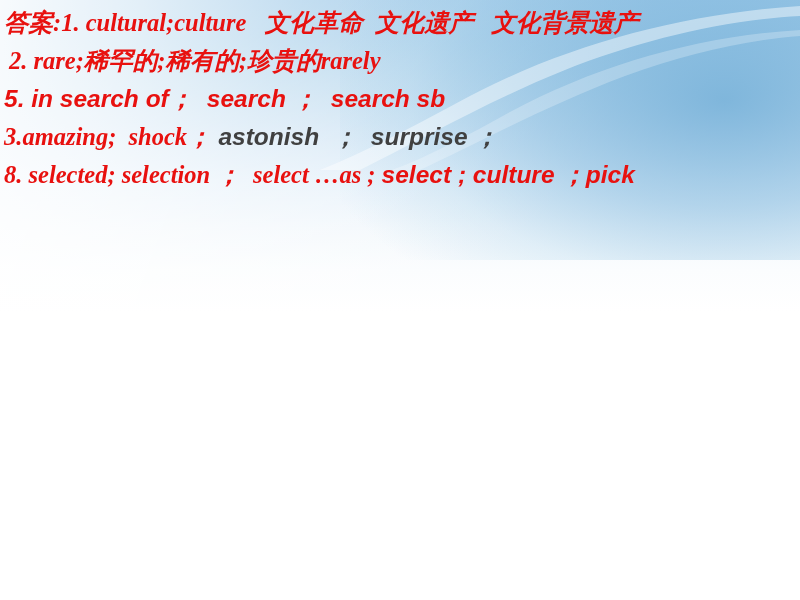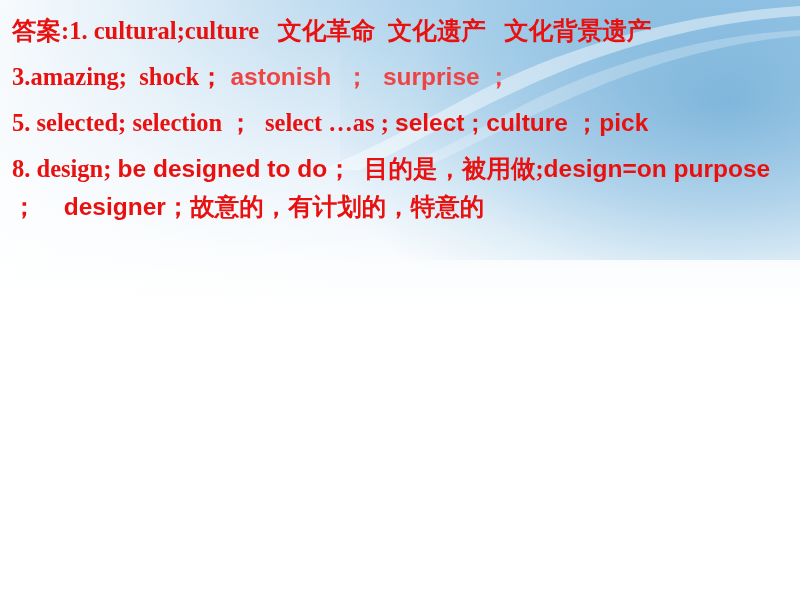--- a/index.html
+++ b/index.html
@@ -82,35 +82,36 @@
   }
 
   .ans-line {
     color: #e8110f;
     font-family: "Liberation Serif", "DejaVu Serif", serif;
     font-weight: bold;
     font-size: 24.5px;
     line-height: 38px;
     white-space: normal;
     letter-spacing: 0px;
-    margin: 8px;
+    margin: 0;
     padding: 0 2px;
+    font-style: italic;
   }
 
   .seg { white-space: pre-wrap; }
 
   .serif {
     font-family: "Liberation Serif", "DejaVu Serif", serif;
     font-weight: bold;
   }
   .sans {
     font-family: "Liberation Sans", "DejaVu Sans", sans-serif;
     font-weight: bold;
   }
-  .black { color: #ef4444; }
+  .black { color: #404040; }
   .red   { color: #e8110f; }
 
   .indent-1 { padding-left: 7px; }
   .indent-2 { padding-left: 9px; }
 </style>
 </head>
 <body>
 
 <div id="slide">
 
@@ -122,30 +123,33 @@
     <path d="M 520 6 C 400 14, 280 46, 175 104 C 130 128, 85 152, 40 170 L 80 170 C 140 140, 210 100, 285 70 C 360 40, 445 20, 520 16 Z" fill="rgba(255,255,255,0.45)"></path>
     <path d="M 520 30 C 420 36, 320 64, 230 112 C 190 134, 150 156, 112 170 L 140 170 C 200 142, 270 104, 345 76 C 405 54, 465 40, 520 36 Z" fill="rgba(255,255,255,0.25)"></path>
   </svg>
 
   <div id="answers">
 
     <div class="ans-line">
       <span class="seg serif red">答案:1. cultural;culture   文化革命  文化遗产   文化背景遗产</span>
     </div>
 
+    <div class="ans-line indent-1">
+      <span class="seg serif red">2. rare;稀罕的;稀有的;珍贵的rarely</span>
+    </div>
 
 
 
+    <div class="ans-line">
+      <span class="seg sans red">5. in search of；  search ；  search sb</span>
+    </div>
 
     <div class="ans-line">
       <span class="seg serif red">3.amazing;  shock；</span><span class="seg sans black"> astonish  ；  surprise ；</span>
     </div>
 
     <div class="ans-line">
-      <span class="seg serif red">5. selected; selection ；  select …as ; </span><span class="seg sans red">select ; culture ；pick</span>
+      <span class="seg serif red">8. selected; selection ；  select …as ; </span><span class="seg sans red">select ; culture ；pick</span>
     </div>
 
-    <div class="ans-line">
-      <span class="seg serif red">8. design; </span><span class="seg sans red">be designed to do</span><span class="seg serif red">；  目的是，被用做;</span><span class="seg sans red">design=on purpose ；    designer</span><span class="seg serif red">；故意的，有计划的，特意的</span>
-    </div>
 
   </div>
 </div>
 
 </body></html>

